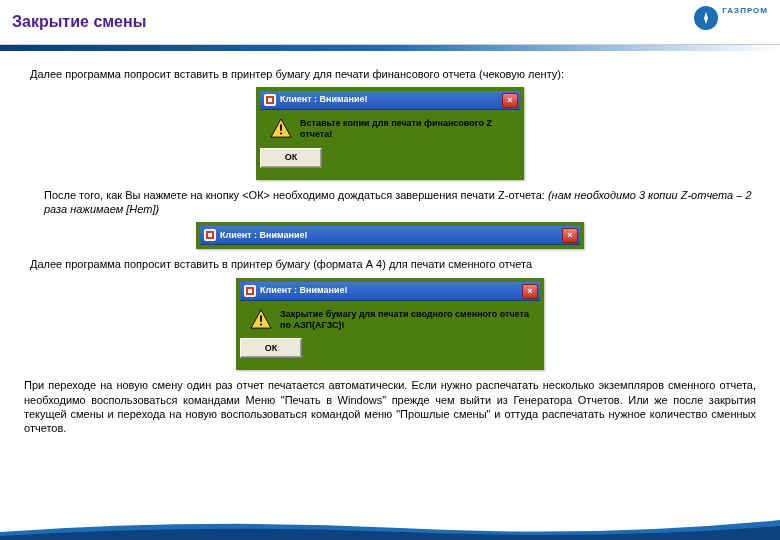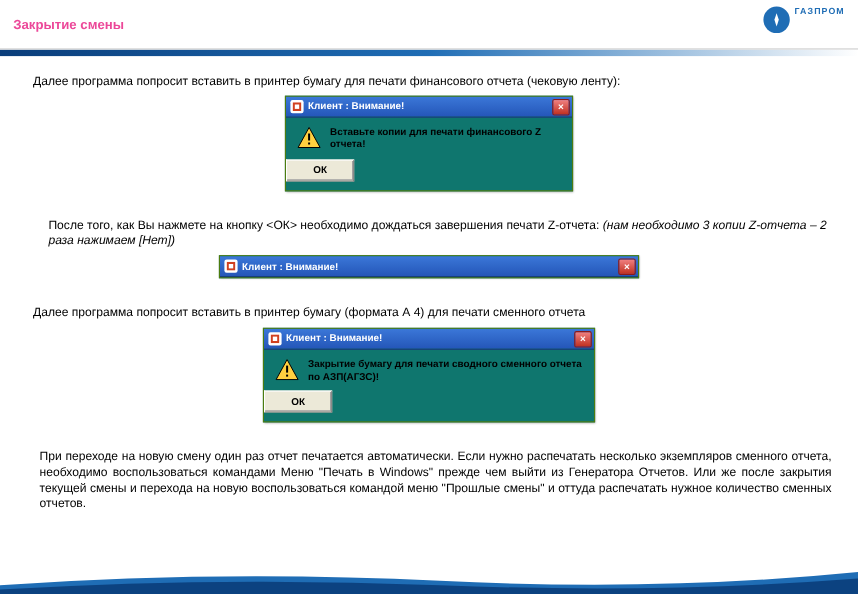--- a/index.html
+++ b/index.html
@@ -15,23 +15,23 @@
   .header {
     position: relative;
     height: 44px;
     background: #fff;
     border-bottom: 1px solid #ccc;
     display: flex;
     align-items: center;
     padding: 0 12px;
   }
   .title {
-    font-size: 12px;
-    font-weight: bold;
-    color: #ec4899;
+    font-size: 16px;
+    font-weight: bold;
+    color: #4c1d95;
   }
   .logo {
     position: absolute;
     right: 12px;
     top: 6px;
     display: flex;
     align-items: flex-start;
     gap: 4px;
     padding-left: 43px;
   }
@@ -47,26 +47,26 @@
     background: linear-gradient(to right, #0a3d7a, #1f6db5 50%, #fff);
   }
   .content {
     padding: 12px 20px 0 20px;
     font-size: 11px;
     color: #000;
     line-height: 1.3;
   }
   .para { margin: 4px 0 6px 10px; }
   .para2 { margin: 4px 0 6px 24px; }
-  .justify { text-align: justify; margin: 6px 4px 0 16px; }
+  .justify { text-align: justify; margin: 6px 4px 0 4px; }
   .italic { font-style: italic; }
   .dialog {
-    margin: 4px auto 24px auto;
-    border: 1px solid #4d7c0f;
-    background: #0f766e;
+    margin: 4px auto 8px auto;
+    border: 4px solid #4d7c0f;
+    background: #4d7c0f;
     box-shadow: 1px 1px 2px rgba(0,0,0,0.3);
     font-size: 10px;
   }
   .dialog.d1 { width: 260px; }
   .dialog.d2 { width: 380px; }
   .dialog.d3 { width: 300px; }
   .titlebar {
     background: linear-gradient(to bottom, #3b77d8, #2456b8);
     color: #fff;
     height: 18px;

